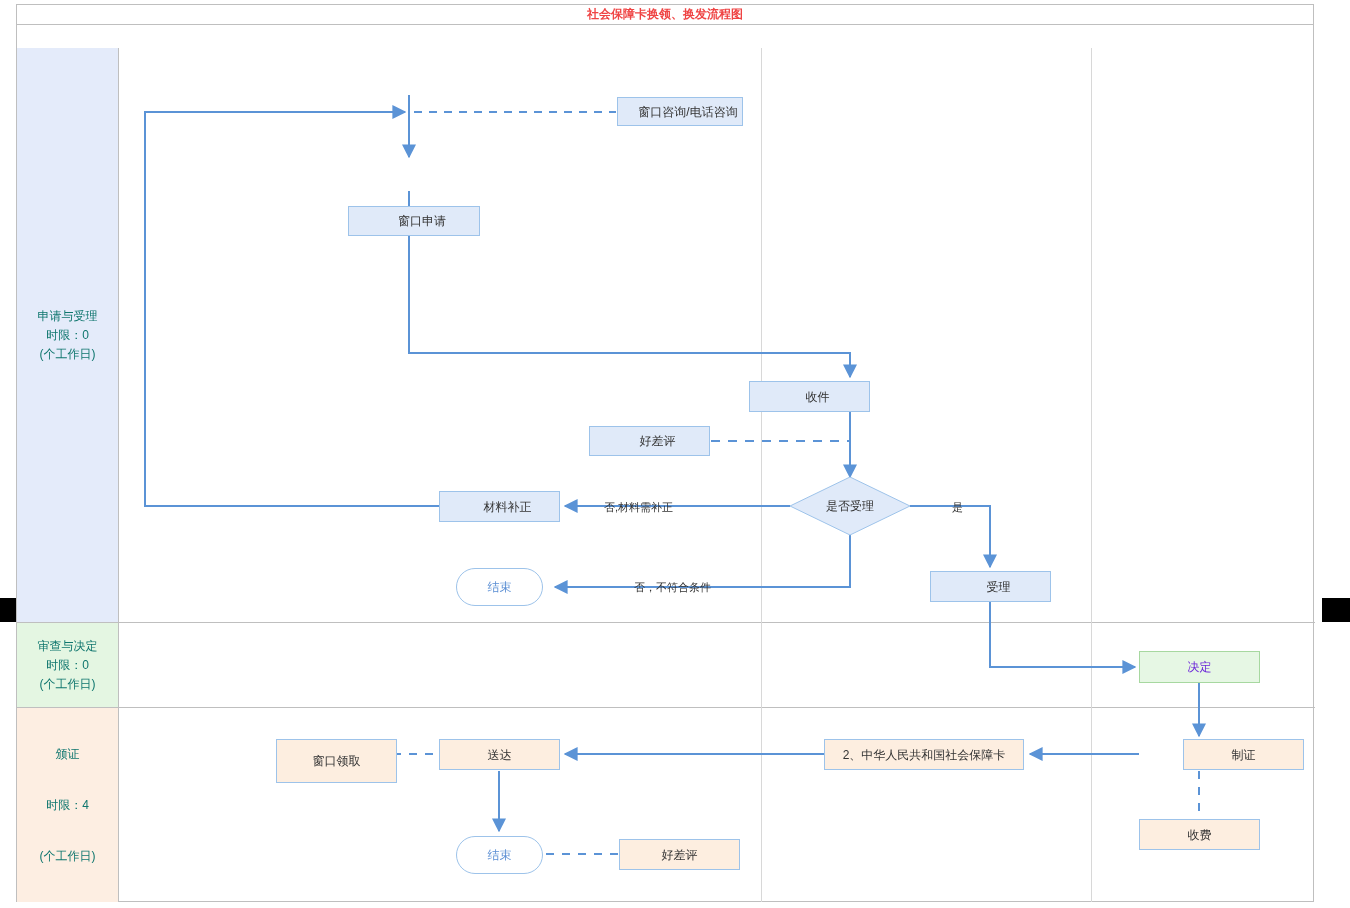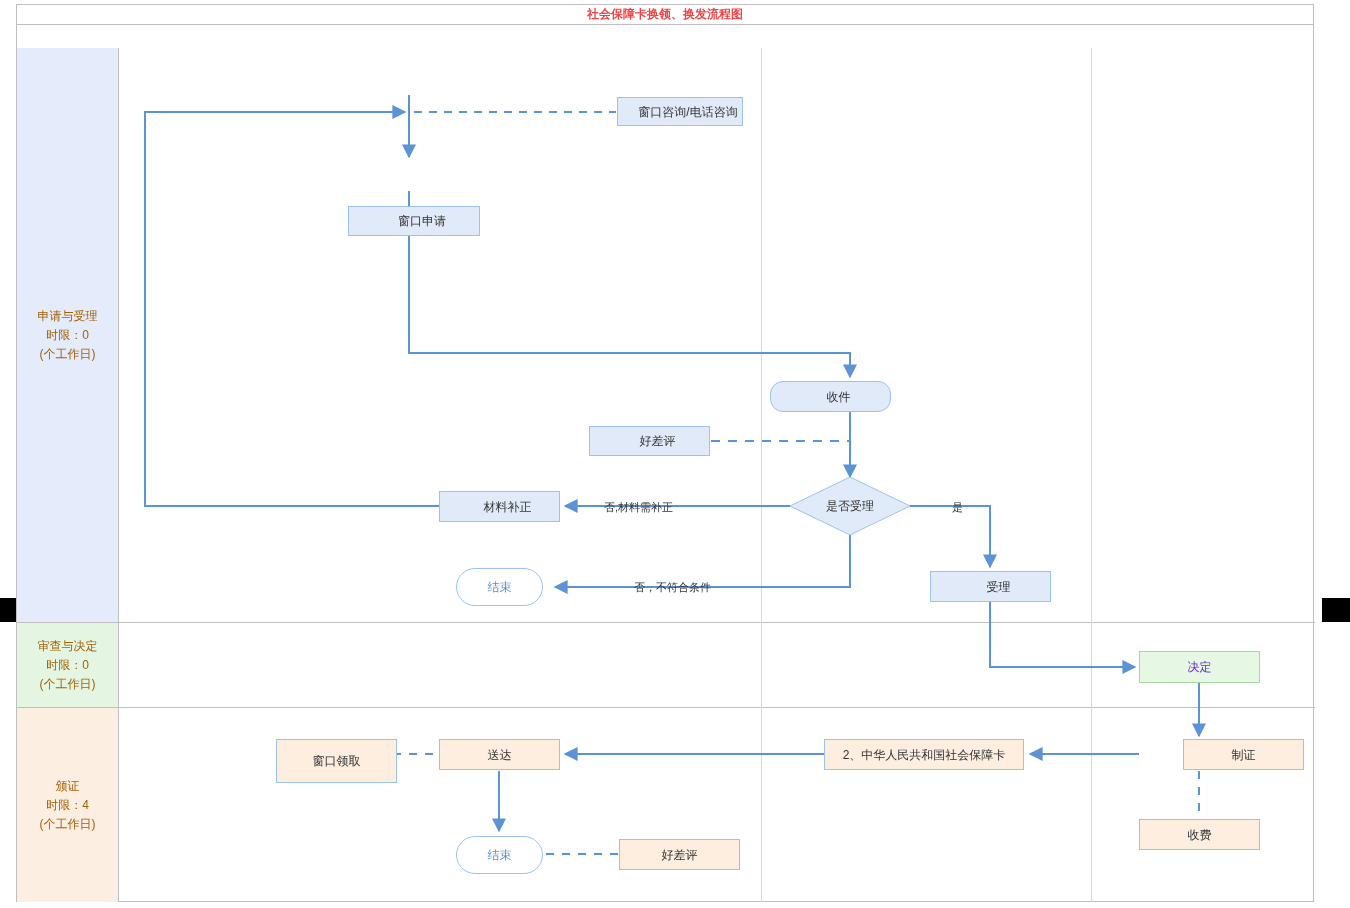--- a/index.html
+++ b/index.html
@@ -27,24 +27,24 @@
          box-sizing:border-box;}
   #h-stage{left:0;width:102px;border-right:1px solid #bfbfbf;}
   #h-applicant{left:102px;width:642px;border-right:1px solid #bfbfbf;}
   #h-accept{left:744px;width:330px;border-right:1px solid #bfbfbf;}
   #h-approve{left:1074px;width:224px;}
 
   
   .stage-cell{position:absolute;left:0;width:102px;box-sizing:border-box;
               border-right:1px solid #bfbfbf;border-bottom:1px solid #bfbfbf;
               display:flex;flex-direction:column;align-items:center;justify-content:center;
-              font-size:12px;color:#a16207;line-height:19px;text-align:center;}
+              font-size:12px;color:#0f766e;line-height:19px;text-align:center;}
   #stage-1{top:43px;height:575px;background:#e4ebfa;}
   #stage-2{top:618px;height:85px;background:#e4f6e2;}
-  #stage-3{top:703px;height:194px;background:#fdeee2;border-bottom:none;}
+  #stage-3{top:703px;height:194px;background:#fdeee2;border-bottom:none;gap:32px;}
 
   
   .lane{position:absolute;box-sizing:border-box;}
   #lane-row1{left:102px;top:43px;width:1196px;height:575px;border-bottom:1px solid #bfbfbf;}
   #lane-row2{left:102px;top:618px;width:1196px;height:85px;border-bottom:1px solid #bfbfbf;}
   #lane-row3{left:102px;top:703px;width:1196px;height:194px;}
   .vsep{position:absolute;top:43px;width:1px;height:854px;background:#d8d8d8;}
   #vsep-1{left:744px;}
   #vsep-2{left:1074px;}
 
@@ -143,21 +143,21 @@
     </g>
 
     <polygon points="850,477 910,506 850,535 790,506" fill="#e0eaf9" stroke="#9dc3ea" stroke-width="1"></polygon>
   </svg>
 
 
   <div class="node n-blue" style="left:617px;top:97px;width:126px;height:29px;">窗口咨询/电话咨询</div>
 
   <div class="node n-blue" style="left:348px;top:161px;width:132px;height:30px;margin-top:45px;">窗口申请</div>
 
-  <div class="node n-blue" style="left:770px;top:381px;width:121px;height:31px;border-radius:13px;">收件</div>
+  <div class="node n-blue" style="left:749px;top:381px;width:121px;height:31px;">收件</div>
 
   <div class="node n-blue" style="left:589px;top:426px;width:121px;height:30px;">好差评</div>
 
   <div class="node n-diamond" style="left:790px;top:490px;width:120px;height:32px;">是否受理</div>
 
   <div class="node n-blue" style="left:439px;top:491px;width:121px;height:31px;">材料补正</div>
 
   <div class="node n-oval" style="left:456px;top:568px;width:87px;height:38px;">结束</div>
 
   <div class="node n-blue" style="left:930px;top:571px;width:121px;height:31px;">受理</div>

